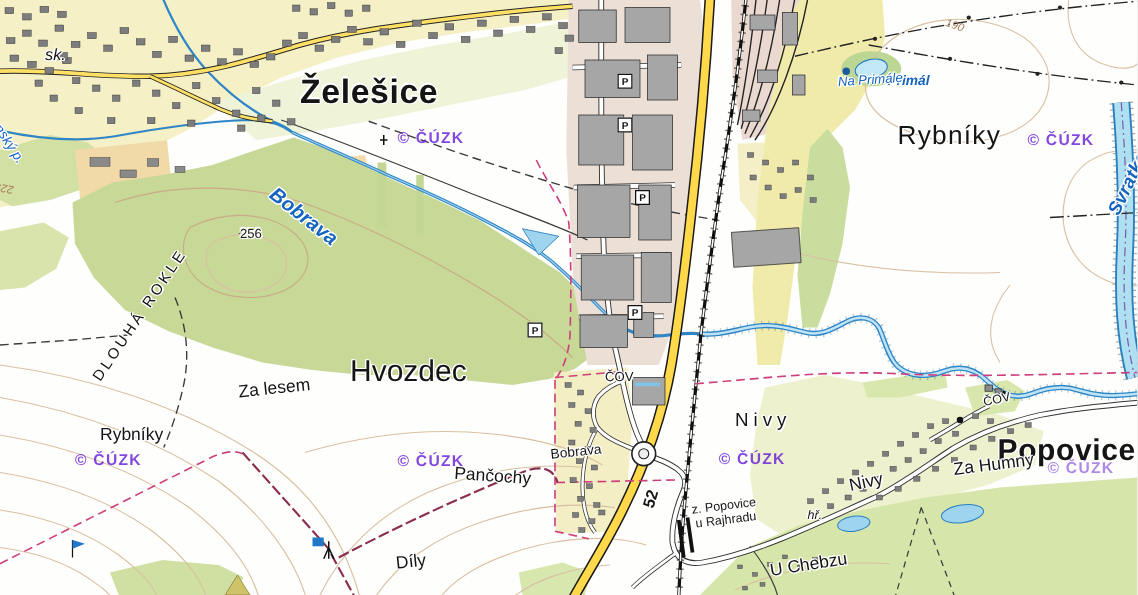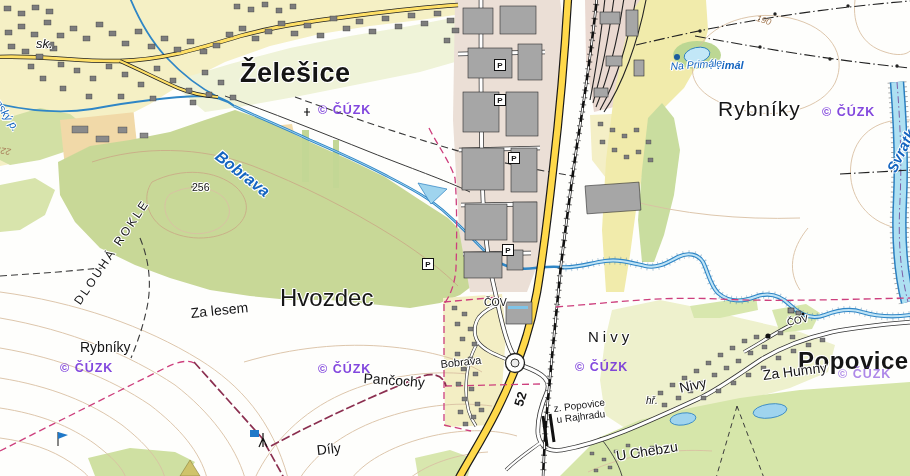--- a/index.html
+++ b/index.html
@@ -408,21 +408,21 @@
   <div class="lbl water" style="left:2px;top:98px;font-size:11px;font-weight:normal;transform:rotate(57deg)">nský p.</div>
   <div class="lbl" style="left:484px;top:297px;font-size:10.5px">ČOV</div>
   <div class="lbl" style="left:786px;top:318px;font-size:10px;transform:rotate(-12deg)">ČOV</div>
   <div class="lbl" style="left:553px;top:404px;font-size:10px;transform:rotate(-7deg)">z. Popovice</div>
   <div class="lbl" style="left:556px;top:415px;font-size:10px;transform:rotate(-7deg)">u Rajhradu</div>
   <div class="lbl" style="left:512px;top:404px;font-size:13px;font-weight:bold;transform:rotate(-73deg)">52</div>
   <div class="lbl" style="left:192px;top:182px;font-size:10.5px">256</div>
   <div class="lbl contour-lbl" style="left:758px;top:14px;font-size:9px;transform:rotate(18deg)">190</div>
   <div class="lbl contour-lbl" style="left:10px;top:156px;font-size:9px;transform:rotate(190deg)">225</div>
   <div class="lbl small-it" style="left:36px;top:37px;font-size:13px">sk.</div>
-  <div class="lbl small-it" style="left:646px;top:396px;font-size:10px">hř.</div>
+  <div class="lbl small-it" style="left:646px;top:408px;font-size:10px">hř.</div>
 
   <div class="lbl wm" style="left:318px;top:104px">© ČÚZK</div>
   <div class="lbl wm" style="left:822px;top:106px">© ČÚZK</div>
   <div class="lbl wm" style="left:60px;top:362px">© ČÚZK</div>
   <div class="lbl wm" style="left:318px;top:363px">© ČÚZK</div>
   <div class="lbl wm" style="left:575px;top:361px">© ČÚZK</div>
   <div class="lbl wm" style="left:838px;top:368px;opacity:.55">© ČÚZK</div>
 
 </div>
 

